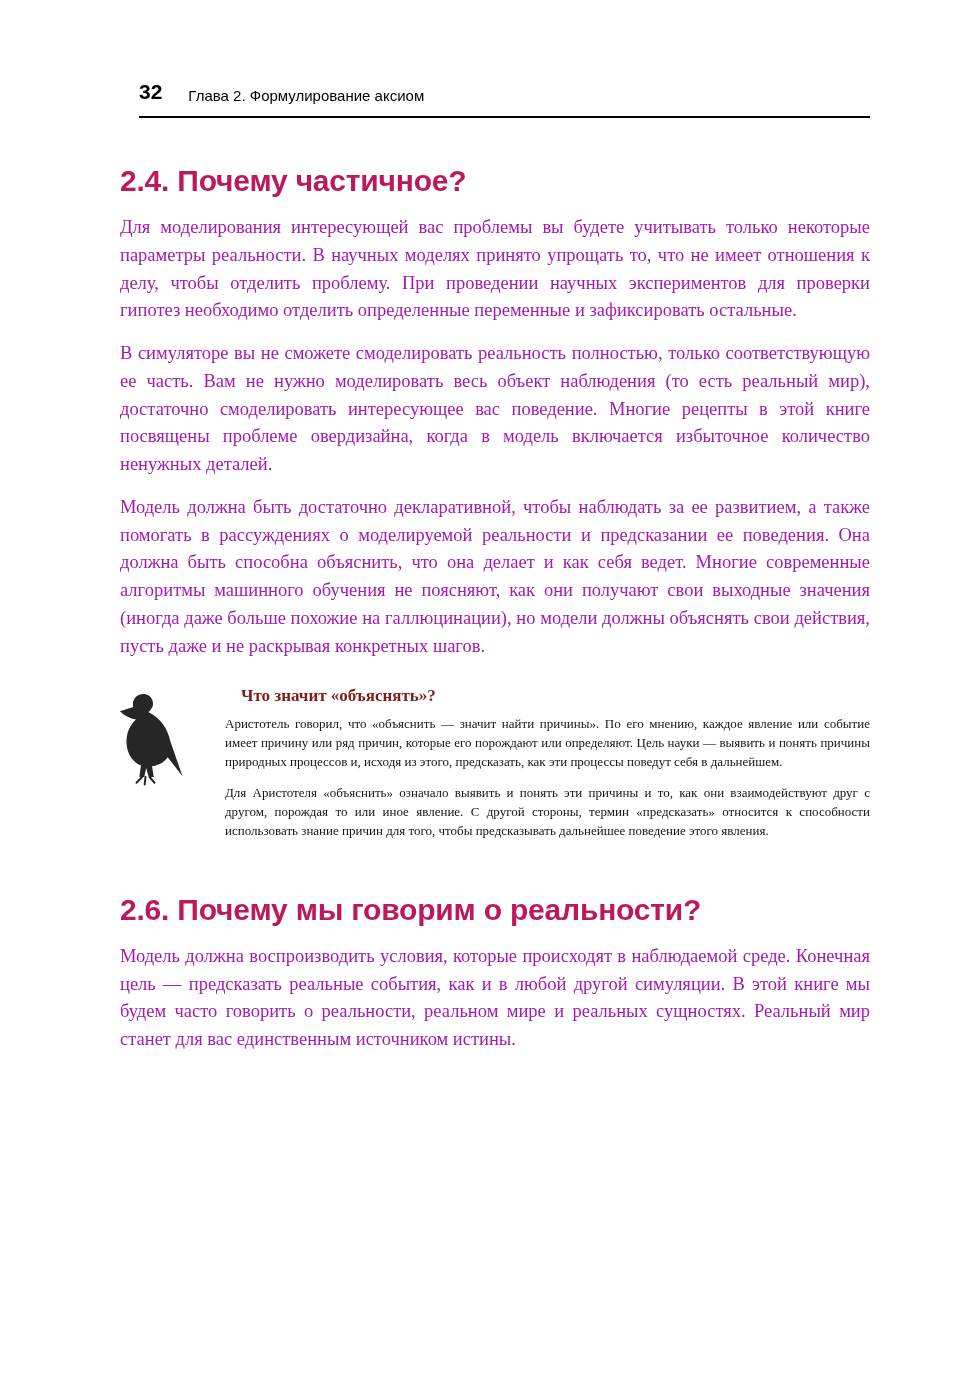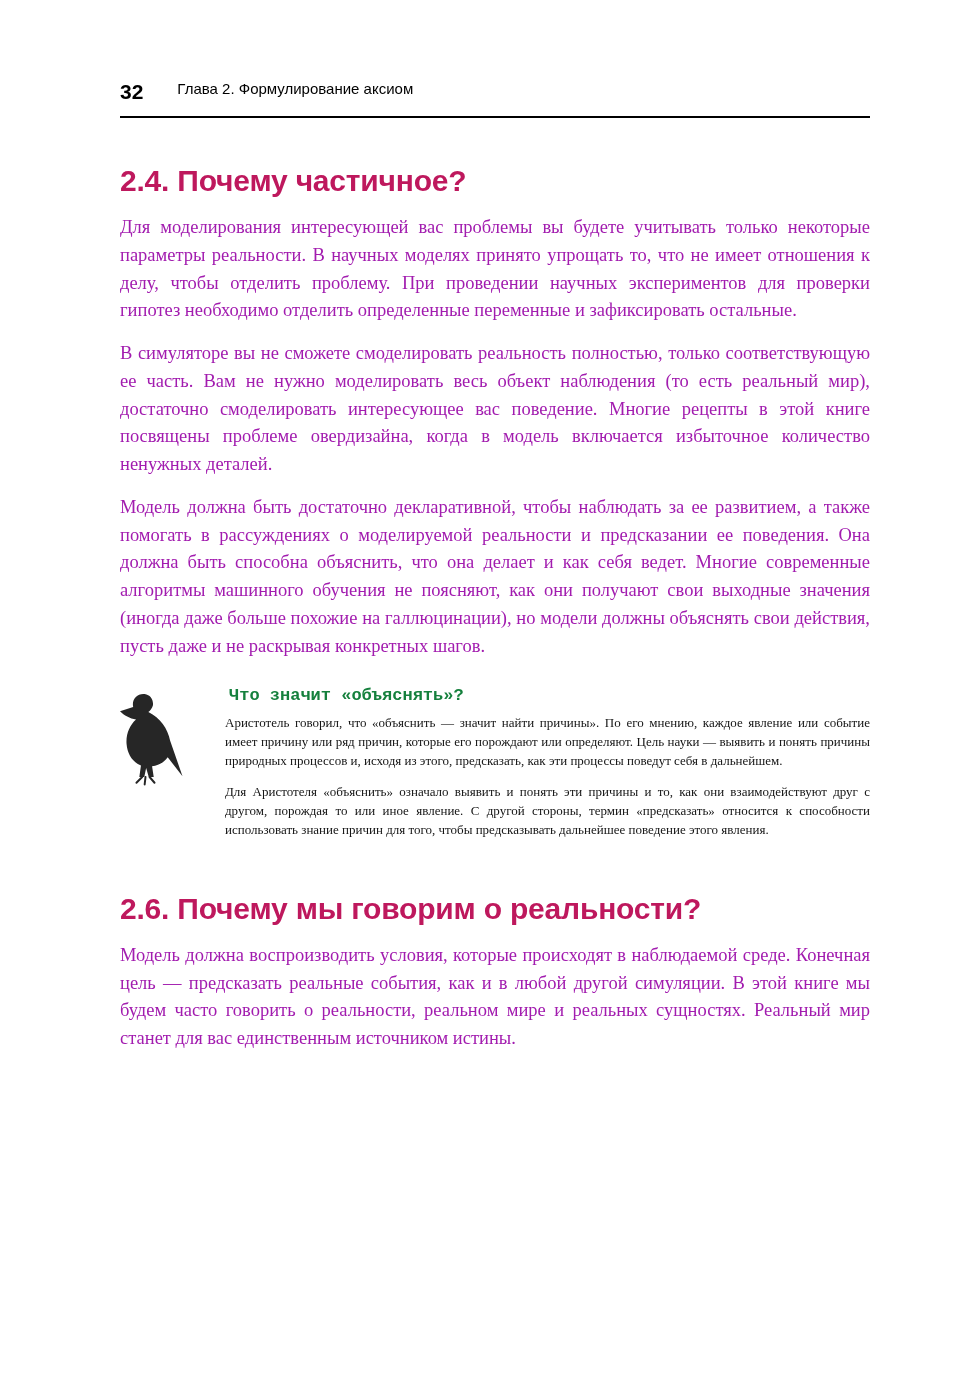--- a/index.html
+++ b/index.html
@@ -13,24 +13,25 @@
     height: 1376px;
     background: #ffffff;
     box-sizing: border-box;
     padding: 80px 104px 0 120px;
     font-family: "Liberation Serif", serif;
     color: #111111;
     overflow: hidden;
   }
   .page-header {
     display: flex;
-    align-items: flex-start;
-    gap: 34px;
+    align-items: flex-end;
+    gap: 26px;
     padding-bottom: 12px;
     border-bottom: 2px solid #000000;
+    margin-left: 19px;
   }
   .page-number {
     font-family: "Liberation Sans", sans-serif;
     font-weight: 700;
     font-size: 21px;
     color: #000000;
   }
   .running-head {
     font-family: "Liberation Sans", sans-serif;
     font-size: 15px;
@@ -60,23 +61,22 @@
     flex: none;
     width: 105px;
     padding-top: 6px;
   }
   .note-body {
     flex: 1;
   }
   .note-title {
     font-size: 17px;
     font-weight: 700;
-    margin: 0 0 8px 4px;
-    color: #15803d;
-    font-family: Liberation Mono, monospace;
+    margin: 0 0 8px 16px;
+    color: #7f1d1d;
   }
   p.note-par {
     font-size: 13px;
     line-height: 1.47;
     text-align: justify;
     margin: 0 0 11px 0;
     color: #141414;
   }
   p.note-par:last-child { margin-bottom: 7px; }
 </style>

